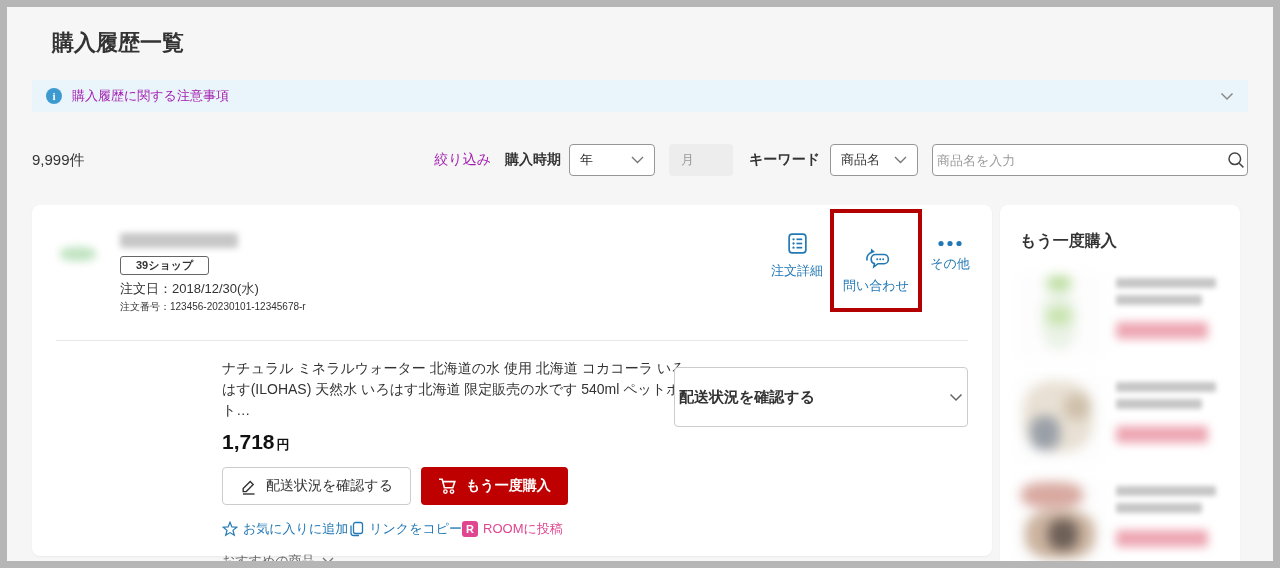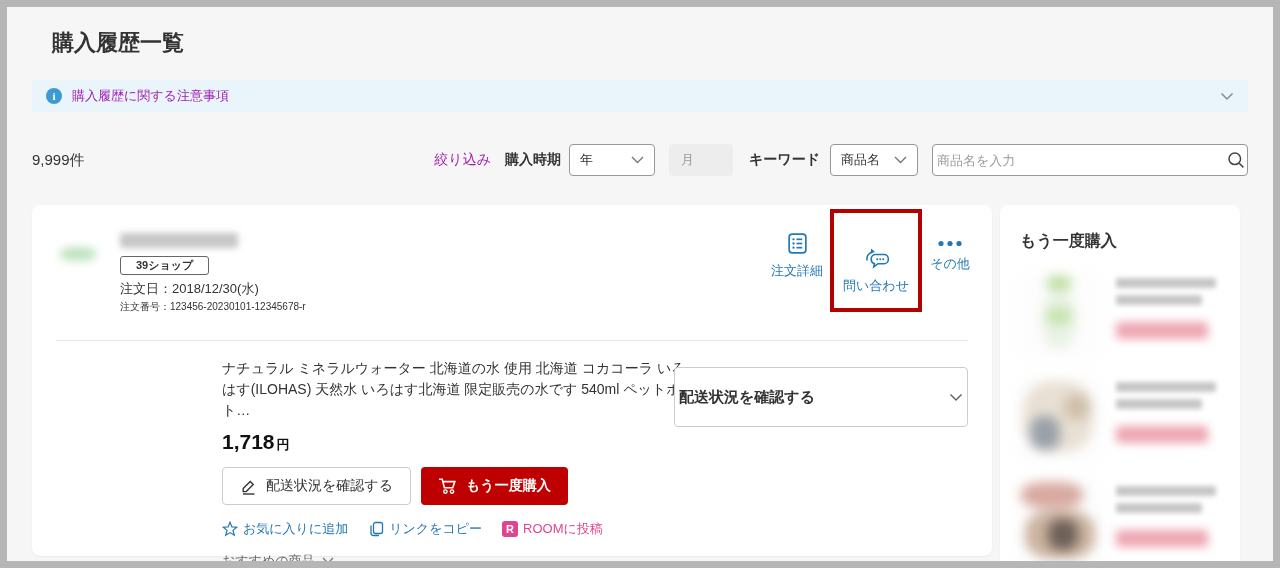--- a/index.html
+++ b/index.html
@@ -80,21 +80,21 @@
   .review-btn{
     height:38px;box-sizing:border-box;border:1px solid #ccc;border-radius:4px;background:#fff;
     display:flex;align-items:center;gap:9px;padding:0 17px;font-size:14px;color:#333;cursor:pointer;
     font-family:"Liberation Sans","DejaVu Sans",sans-serif;
   }
   .buy-btn{
     height:38px;border:none;border-radius:4px;background:#bf0000;color:#fff;font-weight:700;
     display:flex;align-items:center;gap:9px;padding:0 17px;font-size:14px;cursor:pointer;
     font-family:"Liberation Sans","DejaVu Sans",sans-serif;
   }
-  .links-row{margin-top:15px;display:flex;align-items:flex-start;gap:20px;font-size:13px;}
+  .links-row{margin-top:15px;display:flex;align-items:flex-start;font-size:13px;}
   .link{display:flex;align-items:center;gap:5px;color:#2278b5;cursor:pointer;text-decoration:none;}
   .link.room{color:#e0458f;}
   .room-badge{width:16px;height:16px;border-radius:3px;background:#e0458f;color:#fff;font-weight:700;
     font-size:11px;line-height:16px;text-align:center;}
   .recommended{margin-top:14px;display:flex;align-items:center;gap:7px;font-size:13px;color:#666;cursor:pointer;}
   
   .delivery-box{
     position:absolute;right:24px;top:162px;width:294px;height:60px;box-sizing:border-box;
     border:1px solid #ccc;border-radius:4px;background:#fff;display:flex;align-items:center;
     justify-content:space-between;padding:0 4px;font-size:15px;font-weight:700;color:#333;cursor:pointer;

